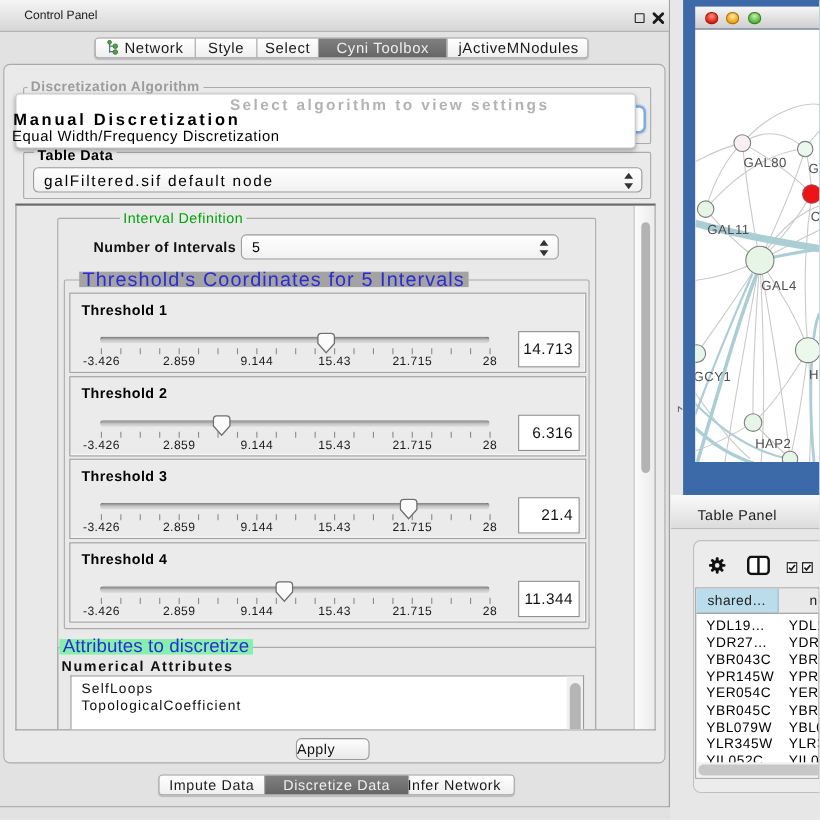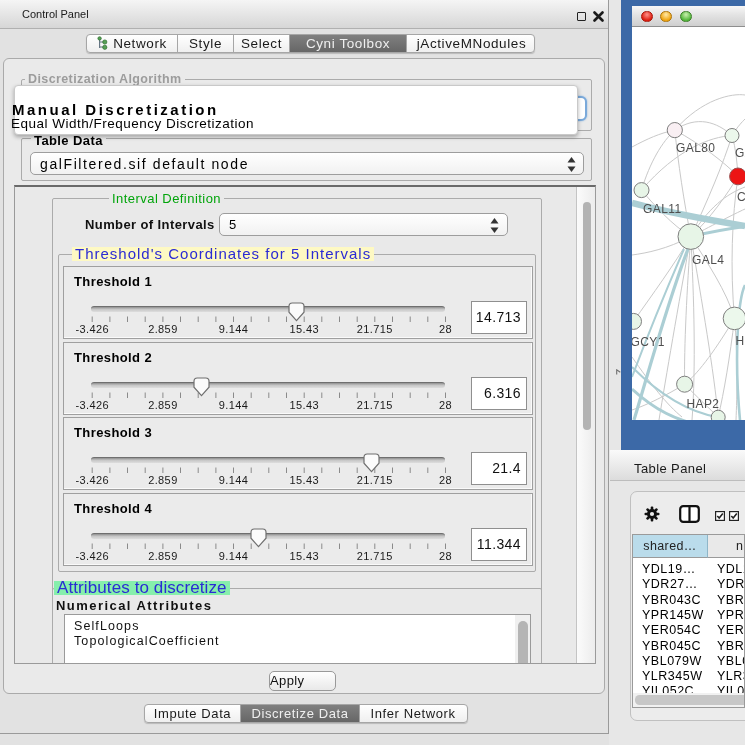--- a/index.html
+++ b/index.html
@@ -53,21 +53,21 @@
 <div class="a" style="left:561px;top:0;width:19px;height:100%;background:linear-gradient(90deg,#fbfbfb,#ececec);border-left:1px solid #c4c4c4"></div>
 <div class="a" style="left:568px;top:15px;width:8px;height:228px;background:#b3b3b3;border-radius:4px"></div>
 <div class="a" style="left:37px;top:11px;width:490px;height:600px;border:1px solid #ababab;border-radius:2px"></div>
 <div class="gtitle" style="left:94px;top:5px;background:#e9e9e9;color:#00a40a;font-size:13px;letter-spacing:0.45px">Interval Definition</div>
 <div class="a" style="left:70px;top:30px;font-weight:700">Number of Intervals</div>
 <div class="combo" style="left:204px;top:26px;width:289px;height:23px">5<svg class="a" style="right:8px;top:4px" width="9" height="15">
           <path d="M4.5,0 L8.5,5.5 H0.5 Z" fill="#333"></path>
           <path d="M4.5,15 L0.5,9.5 H8.5 Z" fill="#333"></path>
         </svg></div>
 <div class="a" style="left:43px;top:67px;width:478px;height:318px;border:1px solid #ababab;border-radius:2px"></div>
-<div class="gtitle" style="left:57px;top:60px;background:#fef9c3;color:#2b2bd4;font-size:15px;letter-spacing:1.0px">Threshold's Coordinates for 5 Intervals</div>
+<div class="gtitle" style="left:57px;top:60px;background:#a3a3a3;color:#2b2bd4;font-size:18px;letter-spacing:1.0px">Threshold's Coordinates for 5 Intervals</div>
 <div class="tbox" style="left:48px;top:79.0px">
 <div class="tlabel">Threshold 1</div>
 <div class="groove"></div>
 <svg class="a" style="left:0;top:49px" width="400" height="7">
           <path d="M28.2,0.5V6 M45.9,0.5V6 M63.5,0.5V6 M81.2,0.5V6 M98.9,0.5V6 M116.5,0.5V6 M134.2,0.5V6 M151.9,0.5V6 M169.5,0.5V6 M187.2,0.5V6 M204.8,0.5V6 M222.5,0.5V6 M240.2,0.5V6 M257.8,0.5V6 M275.5,0.5V6 M293.2,0.5V6 M310.8,0.5V6 M328.5,0.5V6 M346.2,0.5V6 M363.8,0.5V6 M381.5,0.5V6" stroke="#8a8a8a" stroke-width="1"></path>
         </svg>
 <div class="ticklab" style="left:28.2px">-3.426</div>
 <div class="ticklab" style="left:98.9px">2.859</div>
 <div class="ticklab" style="left:169.5px">9.144</div>
 <div class="ticklab" style="left:240.2px">15.43</div>
@@ -135,26 +135,27 @@
 <div class="a" style="left:49px;top:427px;width:467px;height:51px;background:#fff;border:1px solid #9a9a9a;border-bottom:none;padding-top:4px">
         <div class="item">SelfLoops</div>
         <div class="item">TopologicalCoefficient</div>
         <div class="a" style="right:0;top:0;width:15px;height:100%;background:#f0f0f0"></div>
         <div class="a" style="right:2.5px;top:6px;width:10px;height:60px;background:#b5b5b5;border-radius:5px"></div>
       </div>
 </div>
 <div class="a" style="left:269px;top:671px;width:67px;height:20px;background:linear-gradient(#fefefe,#e9e9e9);border:1px solid #999;border-radius:5px;text-align:left;line-height:18px">Apply</div>
 <div class="a" style="left:144px;top:704px;width:324px;height:19px;background:linear-gradient(#fff,#efefef);border:1px solid #a6a6a6;border-radius:4px;box-shadow:0 1px 1px rgba(0,0,0,0.18)">
 <div class="seg" style="left:0px;width:96px;border-right:1px solid #a6a6a6;font-size:13px">Impute Data</div>
-<div class="seg segdark" style="left:96px;width:119px;border-right:1px solid #a6a6a6;font-size:13px">Discretize Data</div>
+<div class="seg segdark" style="left:96px;width:131px;border-right:1px solid #a6a6a6;font-size:13px">Discretize Data</div>
 <div class="seg" style="left:213px;width:110px;font-size:13px">Infer Network</div>
 </div>
 </div>
 <div class="a" style="left:0;top:734px;width:609px;height:11px;background:#e2e2e2"></div>
 <div class="a" style="left:14px;top:85px;width:564px;height:50px;background:#fff;border:1px solid #c9c9c9;border-radius:4px;box-shadow:0 2px 4px rgba(0,0,0,0.3);z-index:50">
+    <div class="a" style="left:194px;top:1px;color:#b3b3b3;font-weight:700;font-size:14px;letter-spacing:2.2px">Select algorithm to view settings</div>
     <div class="a" style="left:-3px;top:15px;font-weight:700;color:#000;font-size:15px;letter-spacing:2.5px">Manual Discretization</div>
     <div class="a" style="left:-4px;top:29.5px;color:#000;font-size:13.5px;letter-spacing:0.5px">Equal Width/Frequency Discretization</div>
   </div>
 <svg class="a" style="left:615.5px;top:369px;z-index:60" width="6" height="6" viewBox="0 0 6 6">
     <path d="M0.7,5.5 L0.7,0.8 L4.3,3.2" fill="none" stroke="#6f6f6f" stroke-width="1.1"></path>
   </svg>
 <div class="a" style="left:621px;top:0;width:124px;height:450px;background:#3c69a7">
 <div class="a" style="left:11px;top:6px;width:113px;height:21px;background:linear-gradient(#f7f7f7 0%,#e3e3e3 45%,#cfcfcf 100%);border-bottom:1px solid #8e8e8e">
 <div class="a" style="left:9.4px;top:4.6px;width:11.2px;height:11.2px;border-radius:50%;background:radial-gradient(circle at 50% 30%,#ff9189,#dd1e0f 70%);border:1px solid #a81408"></div>
 <div class="a" style="left:28.4px;top:4.6px;width:11.2px;height:11.2px;border-radius:50%;background:radial-gradient(circle at 50% 30%,#ffe9a8,#efa410 70%);border:1px solid #ab7206"></div>

